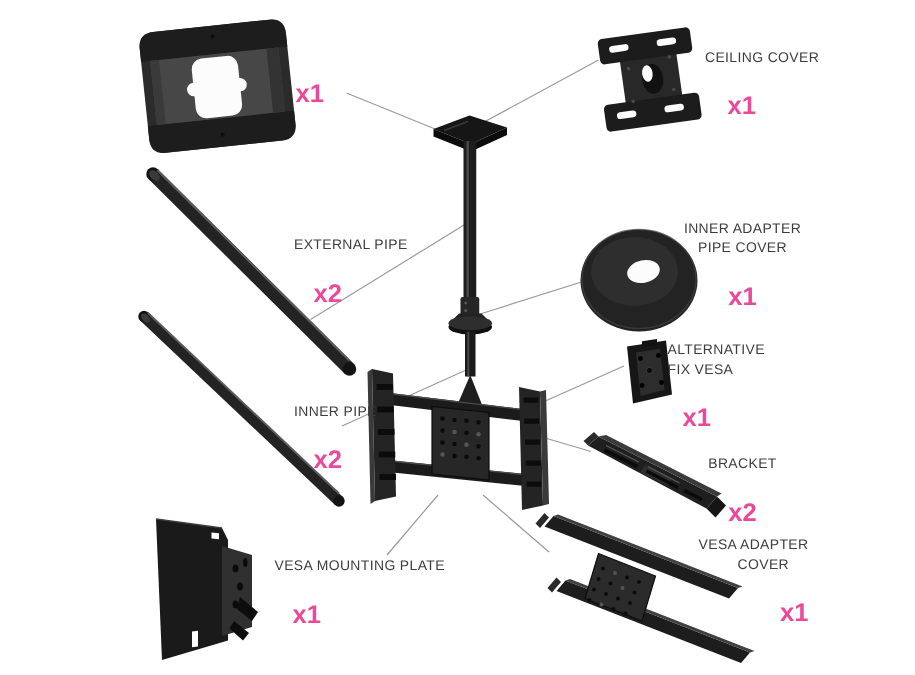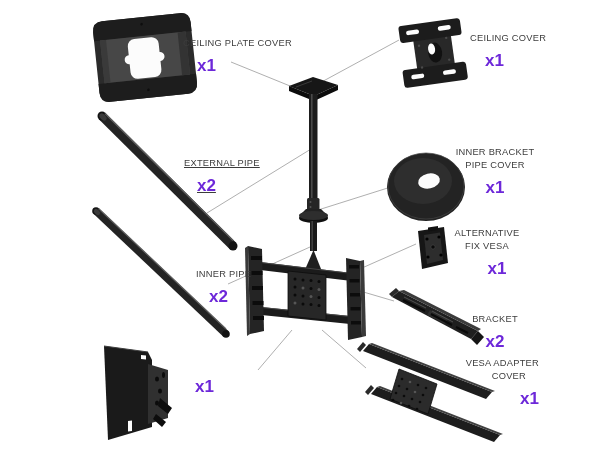--- a/index.html
+++ b/index.html
@@ -6,31 +6,31 @@
   .stage{
     position:relative;width:610px;height:450px;background:#ffffff;
     font-family:"Liberation Sans",sans-serif;overflow:hidden;
   }
   .stage svg{position:absolute;left:0;top:0;}
   .part-label{
     position:absolute;color:#3c3c3c;font-size:9.3px;line-height:13px;
     letter-spacing:0.25px;white-space:nowrap;
   }
   .pl-qty{
-    font-size:17px;font-weight:bold;color:#6d28d9;line-height:19px;
-    letter-spacing:0;margin-top:6px;
+    font-size:17px;font-weight:bold;color:#ec4899;line-height:19px;
+    letter-spacing:0;margin-top:16px;
   }
   .lbl-0{left:183px;top:37px;}            .lbl-0 .pl-qty{margin-left:14px;}
   .lbl-1{left:470px;top:32px;}            .lbl-1 .pl-qty{margin-left:15px;}
-  .lbl-2{left:184px;top:157px;text-decoration:underline;}           .lbl-2 .pl-qty{margin-left:13px;}
+  .lbl-2{left:196px;top:157px;}           .lbl-2 .pl-qty{margin-left:13px;}
   .lbl-3{left:453px;top:146px;width:84px;text-align:center;white-space:normal;}
-  .lbl-4{left:445px;top:227px;width:84px;text-align:center;white-space:normal;}
+  .lbl-4{left:445px;top:227px;width:84px;white-space:normal;}
   .lbl-4 .pl-qty{transform:translateX(10px);}
   .lbl-5{left:196px;top:268px;}           .lbl-5 .pl-qty{margin-left:13px;}
-  .lbl-6{left:459px;top:313px;width:72px;text-align:center;}
+  .lbl-6{left:459px;top:303px;width:72px;text-align:center;}
   .lbl-7{left:183px;top:371px;}           .lbl-7 .pl-qty{margin-left:12px;}
   .lbl-8{left:455px;top:357px;width:84px;text-align:right;white-space:normal;}
   .lbl-8 .pl-line2{transform:translateX(-13px);}
 </style>
 </head>
 <body>
 
 <div class="stage">
 
   <svg width="610" height="450" viewBox="0 0 610 450">
@@ -218,36 +218,35 @@
       <ellipse cx="160" cy="391" rx="2" ry="2.6" fill="#0b0b0b"></ellipse>
       <ellipse cx="157" cy="403" rx="2" ry="2.6" fill="#0b0b0b"></ellipse>
       <ellipse cx="163.5" cy="375" rx="1.5" ry="3" fill="#0b0b0b"></ellipse>
       <path d="M160,398 L172,408 L168,414 L158,406 Z" fill="#0d0d0d"></path>
       <path d="M156,414 L166,422 L162,427 L153,419 Z" fill="#0d0d0d"></path>
       <path d="M128,421 L132,420.5 L132,431 L128,431.5 Z" fill="#fdfdfd"></path>
     </g>
   </svg>
 
   <div class="part-label lbl-0">
-    <div class="pl-line">CEILING PLATE COVER</div>
     <div class="pl-qty">x1</div>
   </div>
 
   <div class="part-label lbl-1">
     <div class="pl-line">CEILING COVER</div>
     <div class="pl-qty">x1</div>
   </div>
 
   <div class="part-label lbl-2">
     <div class="pl-line">EXTERNAL PIPE</div>
     <div class="pl-qty">x2</div>
   </div>
 
   <div class="part-label lbl-3">
-    <div class="pl-line">INNER BRACKET</div>
+    <div class="pl-line">INNER ADAPTER</div>
     <div class="pl-line pl-line2">PIPE COVER</div>
     <div class="pl-qty">x1</div>
   </div>
 
   <div class="part-label lbl-4">
     <div class="pl-line">ALTERNATIVE</div>
     <div class="pl-line pl-line2">FIX VESA</div>
     <div class="pl-qty">x1</div>
   </div>
 
@@ -255,20 +254,21 @@
     <div class="pl-line">INNER PIPE</div>
     <div class="pl-qty">x2</div>
   </div>
 
   <div class="part-label lbl-6">
     <div class="pl-line">BRACKET</div>
     <div class="pl-qty">x2</div>
   </div>
 
   <div class="part-label lbl-7">
+    <div class="pl-line">VESA MOUNTING PLATE</div>
     <div class="pl-qty">x1</div>
   </div>
 
   <div class="part-label lbl-8">
     <div class="pl-line">VESA ADAPTER</div>
     <div class="pl-line pl-line2">COVER</div>
     <div class="pl-qty">x1</div>
   </div>
 
 </div>

